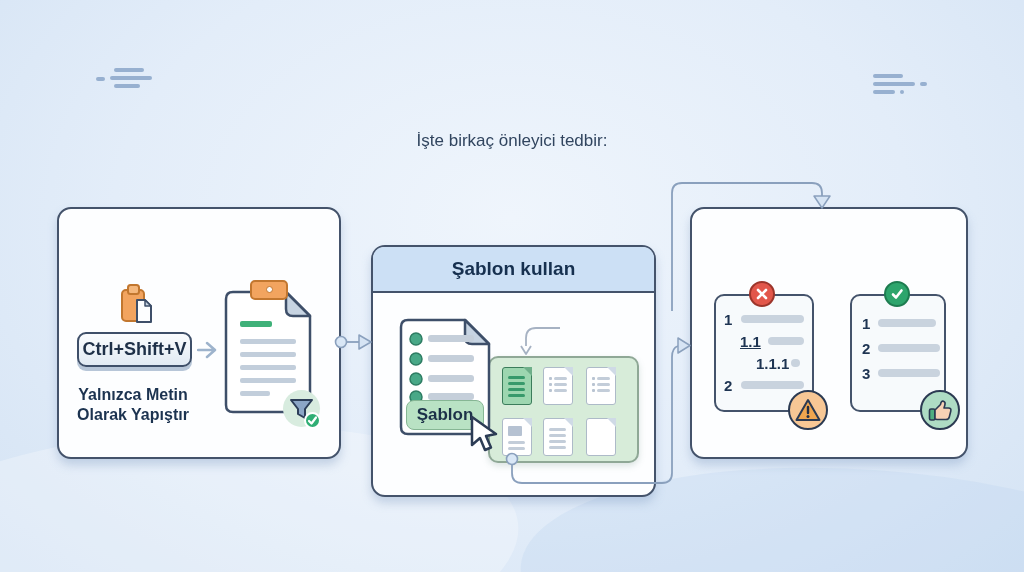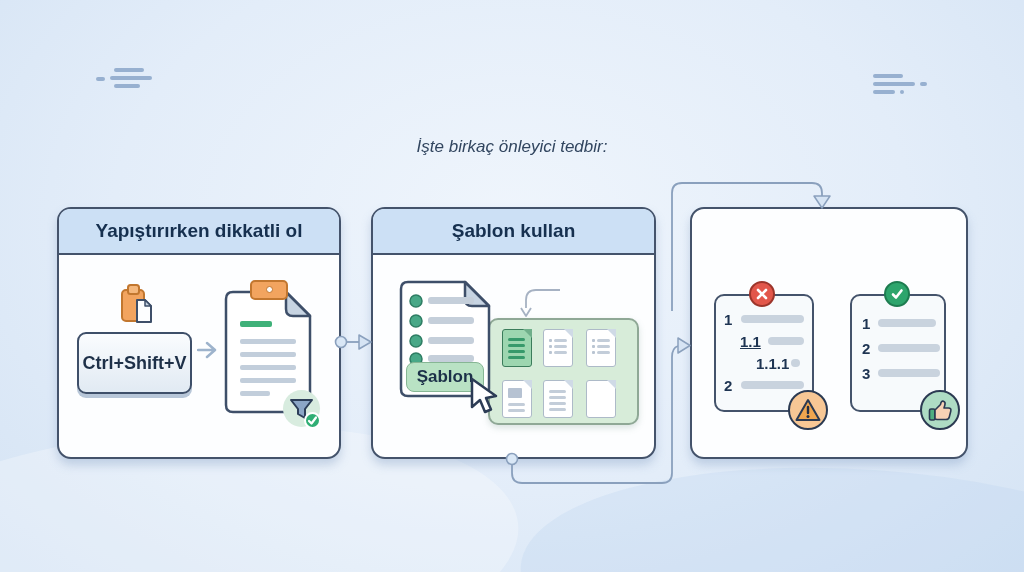--- a/index.html
+++ b/index.html
@@ -8,41 +8,41 @@
   #canvas { position:relative; width:1024px; height:572px;
     background: radial-gradient(ellipse at 50% 38%, #eff5fc 0%, #e3edf9 55%, #d4e3f4 100%); overflow:hidden; }
   .wave { position:absolute; background:rgba(255,255,255,0.28); border-radius:50%; }
   .wave.w1 { left:-180px; top:430px; width:700px; height:260px; transform:rotate(-6deg); }
   .wave.w2 { left:520px; top:470px; width:700px; height:240px; background:rgba(190,212,238,0.30); transform:rotate(4deg); }
 
   
   .title { position:absolute; left:0; top:56px; width:1024px; text-align:center;
     font-size:34px; font-weight:bold; color:#16355e; letter-spacing:-0.5px; }
   .subtitle { position:absolute; left:0; width:1024px; text-align:center; font-size:17px; color:#31455f; }
-  .sub1 { top:113px; } .sub2 { top:137px;font-style:italic; }
+  .sub1 { top:113px; } .sub2 { top:131px; }
   .speed { position:absolute; width:60px; height:28px; }
   .speed span { position:absolute; height:4px; border-radius:2px; background:#97b0d0; }
   .speed.left  { left:96px; top:64px; }
   .speed.right { left:872px; top:70px; }
 
   
   .card { position:absolute; top:207px; height:252px; background:#fdfeff;
     border:2px solid #44536b; border-radius:14px;
     box-shadow:0 6px 10px rgba(120,150,190,0.35); }
   .card-header { position:absolute; left:0; top:0; width:100%; height:46px;
     background:#cce0f5; border-bottom:2px solid #44536b; border-radius:11px 11px 0 0;
     display:flex; align-items:center; justify-content:center;
     font-size:19px; font-weight:bold; color:#16304f; }
   #card1 { left:57px;  width:284px; }
-  #card2 { left:371px; width:285px; }
+  #card2 { left:371px; width:285px;margin-top:38px; }
   #card3 { left:690px; width:278px; }
 
   
   .clipboard { position:absolute; left:61px; top:74px; width:34px; height:44px; }
-  .kbd { position:absolute; left:18px; top:123px; width:115px; height:62px;
+  .kbd { position:absolute; left:18px; top:123px; width:115px; height:35px;
     background:linear-gradient(180deg,#fafcfe,#e1eaf3); border:2px solid #3e4f69; border-radius:9px;
     box-shadow:0 4px 0 #b7c6d8; display:flex; align-items:center; justify-content:center;
     font-size:18px; font-weight:bold; color:#1e3048; }
   .kbd-caption { position:absolute; left:4px; top:176px; width:140px; text-align:center;
     font-size:16px; font-weight:bold; color:#1c3350; line-height:20px; }
   .arrow-right { position:absolute; left:138px; top:132px; }
   .doc1 { position:absolute; left:165px; top:81px; }
   .doc1-clip { position:absolute; left:191px; top:71px; width:38px; height:20px;
     background:#f2a45f; border:2px solid #c2772f; border-radius:5px; }
   .doc1-clip i { position:absolute; left:14px; top:4px; width:7px; height:7px; background:#fdfeff;
@@ -113,39 +113,42 @@
   <div class="speed right">
     <span style="left:1px;top:4px;width:30px;"></span>
     <span style="left:1px;top:12px;width:42px;"></span>
     <span style="left:48px;top:12px;width:7px;"></span>
     <span style="left:1px;top:20px;width:22px;"></span>
     <span style="left:28px;top:20px;width:4px;"></span>
   </div>
   <div class="subtitle sub2">İşte birkaç önleyici tedbir:</div>
 
   <div class="card" id="card1">
-    <div class="card-header">Yapıştırırken dikkatli ol</div>
 
     <div class="clipboard">
       <svg width="34" height="44" viewBox="0 0 34 44">
         <rect x="2" y="7" width="22" height="31" rx="4" fill="#f2a45f" stroke="#c2772f" stroke-width="2"></rect>
         <rect x="8" y="2" width="11" height="9" rx="2.5" fill="#f5b87d" stroke="#c2772f" stroke-width="2"></rect>
         <path d="M17 17 h8 l6 6 v16 h-14 z" fill="#fdfeff" stroke="#3e4f69" stroke-width="2" stroke-linejoin="round"></path>
         <path d="M25 17 v6 h6 z" fill="#c7d4e2" stroke="#3e4f69" stroke-width="1.5" stroke-linejoin="round"></path>
       </svg>
     </div>
 
     <div class="kbd">Ctrl+Shift+V</div>
 
     <div class="arrow-right">
       <svg width="24" height="18" viewBox="0 0 24 18">
         <path d="M1 9 H16 M10 2 L18 9 L10 16" fill="none" stroke="#9db3cc" stroke-width="2.5" stroke-linecap="round" stroke-linejoin="round"></path>
       </svg>
     </div>
 
+    <div class="kbd-caption">
+      <div>Yalnızca Metin</div>
+      <div>Olarak Yapıştır</div>
+    </div>
 
     <div class="doc1">
       <svg width="88" height="124" viewBox="0 0 88 124">
         <path d="M9 2 H62 L86 26 V115 q0 7 -7 7 H9 q-7 0 -7 -7 V9 q0 -7 7 -7 Z" fill="#ffffff" stroke="#3e4f69" stroke-width="2.5" stroke-linejoin="round"></path>
         <path d="M62 2 V19 q0 7 7 7 H86 Z" fill="#c7d4e2" stroke="#3e4f69" stroke-width="2.5" stroke-linejoin="round"></path>
         <rect x="16" y="31" width="32" height="6" rx="2" fill="#3fb179"></rect>
         <rect x="16" y="49" width="56" height="5" rx="2" fill="#c2cedb"></rect>
         <rect x="16" y="62" width="56" height="5" rx="2" fill="#c2cedb"></rect>
         <rect x="16" y="75" width="56" height="5" rx="2" fill="#c2cedb"></rect>
         <rect x="16" y="88" width="56" height="5" rx="2" fill="#c2cedb"></rect>

